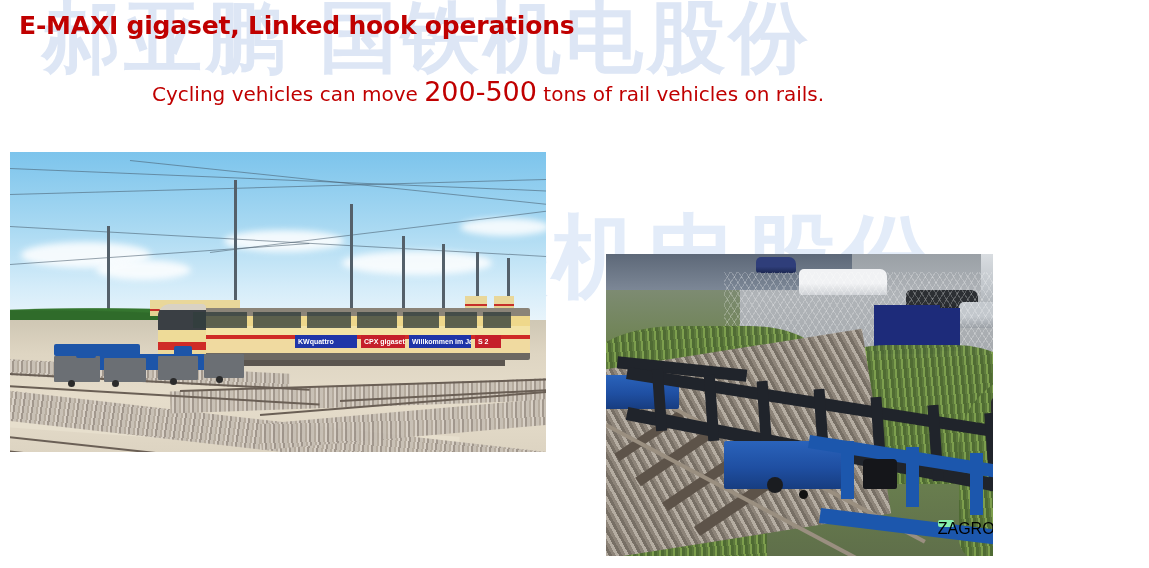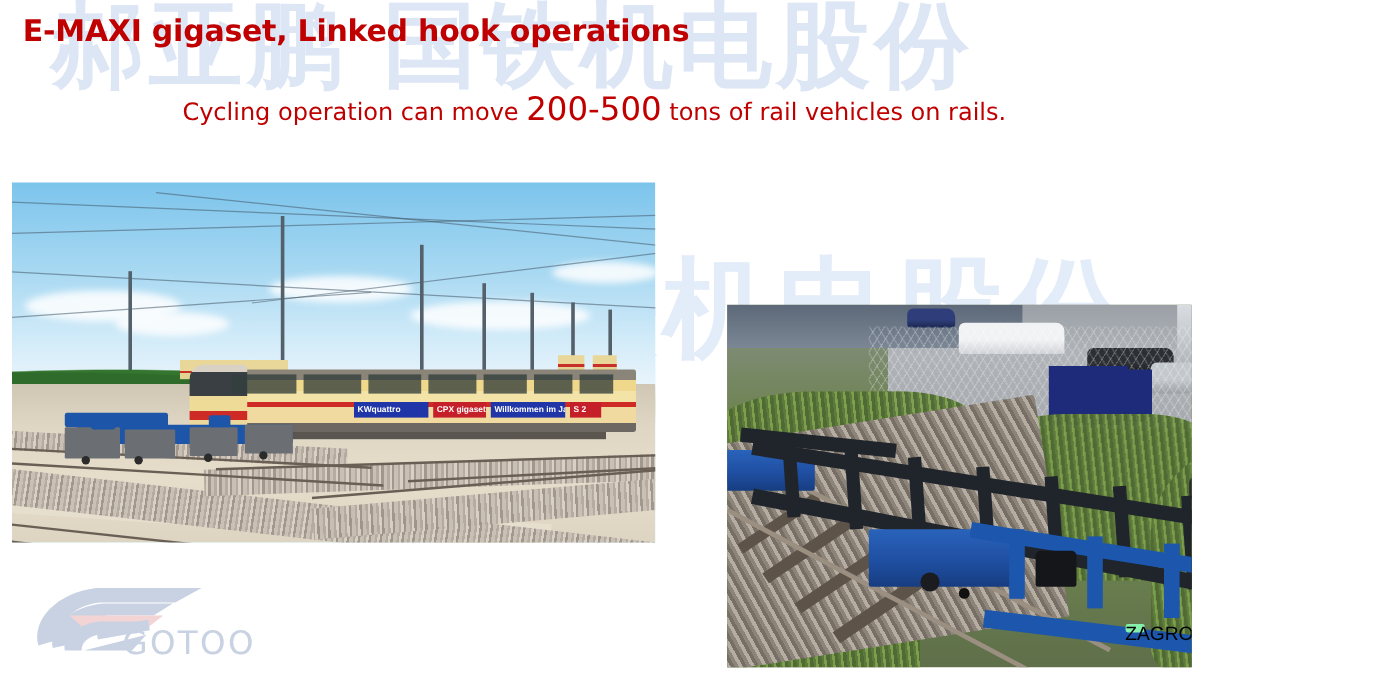--- a/index.html
+++ b/index.html
@@ -342,21 +342,21 @@
 <body>
 
 <div id="slide">
 
   <div class="watermark wm-1">郝亚鹏 国铁机电股份</div>
   <div class="watermark wm-2">国铁机电股份</div>
 
   <div class="title">E-MAXI gigaset, Linked hook operations</div>
 
   <div class="body-line l1">
-    <span>Cycling operation can move </span><span class="big">200-500</span><span> tons of rail vehicles on rails.</span>
+    <span>Cycling vehicles can move </span><span class="big">200-500</span><span> tons of rail vehicles on rails.</span>
   </div>
 
   <div class="photo" id="photo-left">
     <div class="sky"></div>
 
     <div class="cloud" style="left:2%;  top:30%; width:130px; height:26px;"></div>
     <div class="cloud" style="left:16%; top:36%; width:95px;  height:20px;"></div>
     <div class="cloud" style="left:40%; top:26%; width:120px; height:22px;"></div>
     <div class="cloud" style="left:62%; top:33%; width:150px; height:24px;"></div>
     <div class="cloud" style="left:84%; top:22%; width:90px;  height:18px;"></div>
@@ -499,25 +499,14 @@
     <div class="r-frame-blue" style="left:44%; top:62%; width:13px;  height:58px;"></div>
     <div class="r-frame-blue" style="left:56%; top:64%; width:13px;  height:60px;"></div>
     <div class="r-frame-blue" style="left:68%; top:66%; width:13px;  height:62px;"></div>
     <div class="r-frame-blue" style="left:78%; top:68%; width:13px;  height:62px;"></div>
     <div class="r-seat" style="left:48%; top:68%; width:34px; height:30px;"></div>
     <div style="position:absolute;left:36%;top:78%;width:9px;height:9px;background:#111;border-radius:50%;"></div>
     <div style="position:absolute;left:30%;top:74%;width:16px;height:16px;background:#1a1c20;border-radius:50%;"></div>
     <div style="position:absolute;left:62%;top:88%;width:16px;height:7px;background:#86efac;border-radius:2px;">ZAGRO</div>
   </div>
 
-  <div id="logo">
-    <svg width="210" height="76" viewBox="0 0 210 76">
-      <path d="M14 58 C8 36, 30 14, 62 10 L150 10 L128 22 L66 22 C44 24, 30 38, 34 52 Z" fill="#c9d2e2"></path>
-      <path d="M26 60 C22 42, 40 26, 68 23 L126 23 L110 33 L72 33 C54 35, 42 45, 45 56 Z" fill="#c9d2e2"></path>
-      <path d="M40 33 L118 33 L104 44 L52 44 Z" fill="#f2d4d4"></path>
-      <path d="M36 62 C34 50, 46 40, 66 38 L106 38 L96 48 L70 48 C58 49, 50 54, 50 62 Z" fill="#c9d2e2"></path>
-      <path d="M52 62 L104 49 L92 62 Z" fill="#c9d2e2"></path>
-      <rect x="62" y="44" width="44" height="9" transform="rotate(-10 62 44)" fill="#c9d2e2"></rect>
-    </svg>
-    <div class="logo-text">GOTOO</div>
-  </div>
 
 </div>
 
 </body></html>

